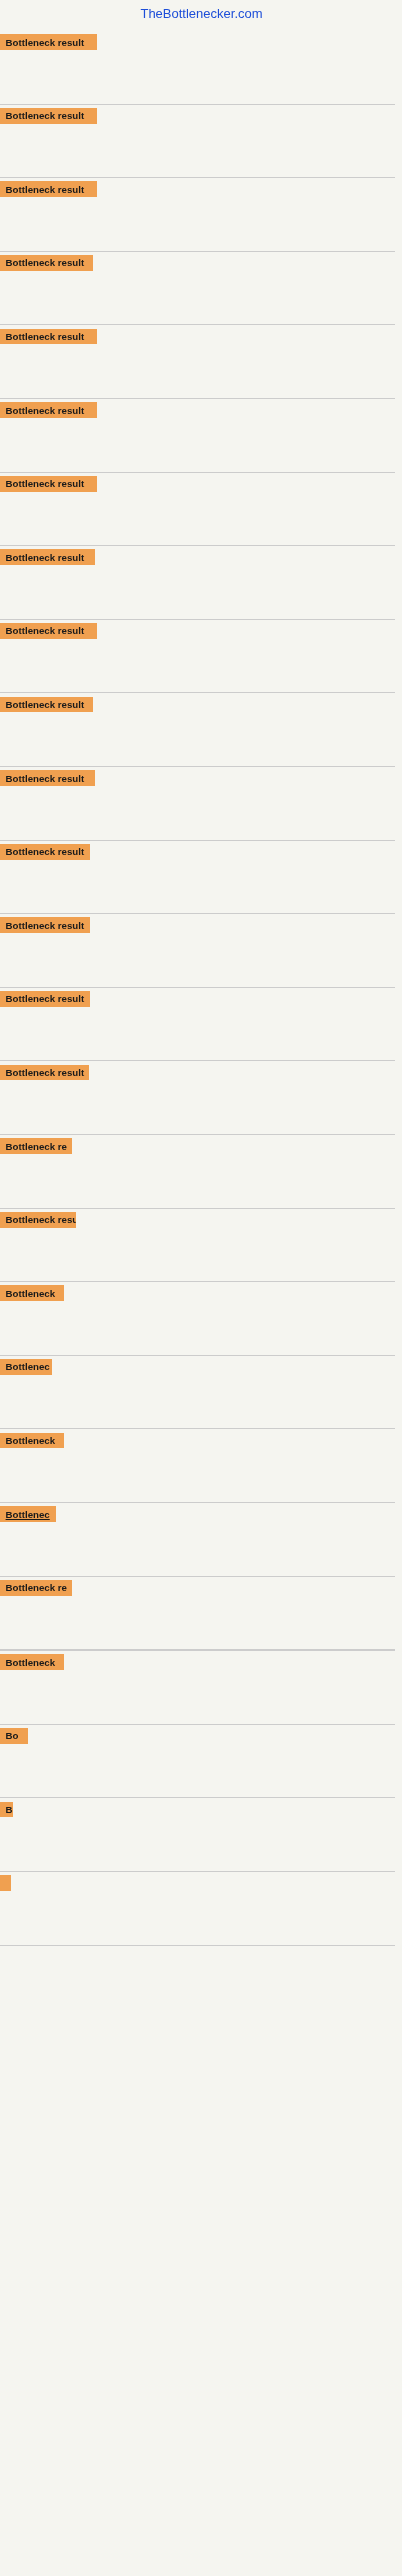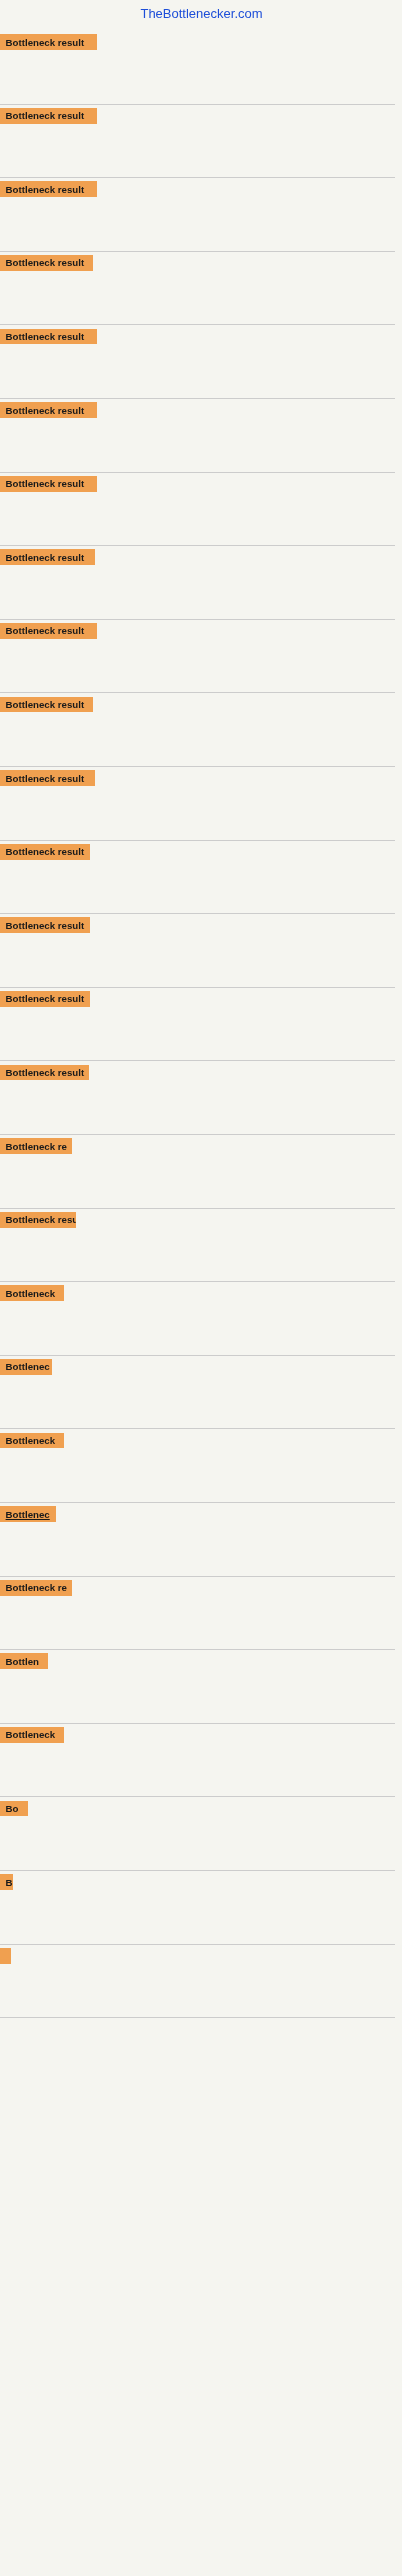--- a/index.html
+++ b/index.html
@@ -177,23 +177,20 @@
     </div>
     <hr class="divider">
     <div class="bottleneck-item item-21">
       <span class="bottleneck-badge">Bottlenec</span>
     </div>
     <hr class="divider">
     <div class="bottleneck-item item-22">
       <span class="bottleneck-badge">Bottleneck re</span>
     </div>
     <hr class="divider">
-    <div class="bottleneck-item item-23">
-      <span class="bottleneck-badge">Bottlen</span>
-    </div>
     <hr class="divider">
     <div class="bottleneck-item item-24">
       <span class="bottleneck-badge">Bottleneck</span>
     </div>
     <hr class="divider">
     <div class="bottleneck-item item-25">
       <span class="bottleneck-badge">Bo</span>
     </div>
     <hr class="divider">
     <div class="bottleneck-item item-26">

